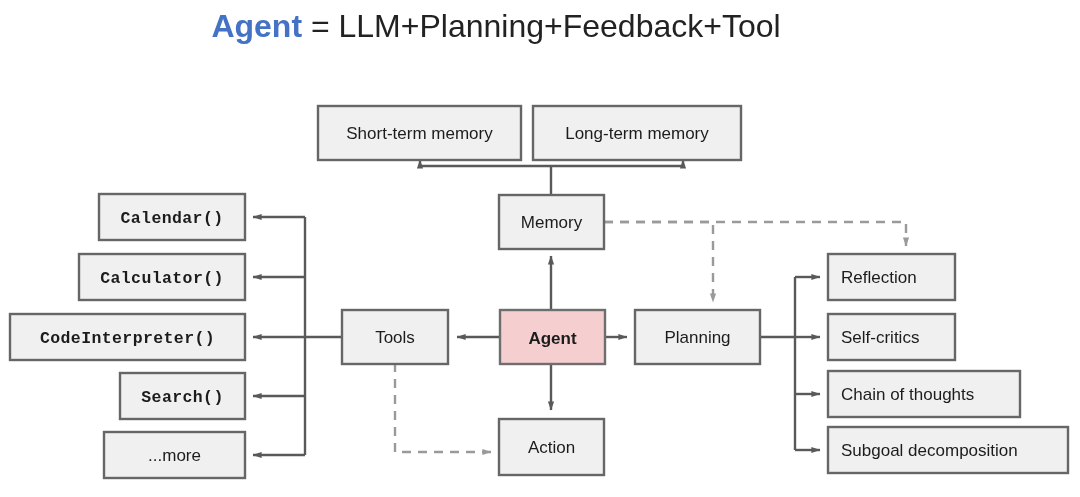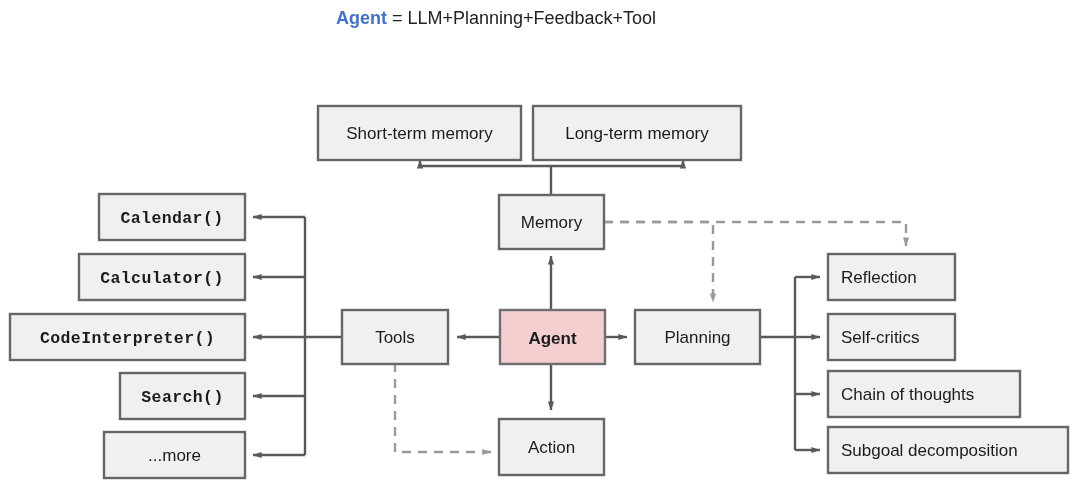--- a/index.html
+++ b/index.html
@@ -19,21 +19,21 @@
     height: 497px;
     background: #ffffff;
   }
   .title {
     position: absolute;
     top: 8px;
     left: 0;
     width: 992px;
     text-align: center;
     font-family: "Liberation Sans", sans-serif;
-    font-size: 18px;
+    font-size: 32px;
     color: #1a1a1a;
     letter-spacing: 0px;
     white-space: nowrap;
   }
   .title .accent {
     color: #4472c4;
     font-weight: bold;
   }
   .title .eq {
     font-weight: normal;

